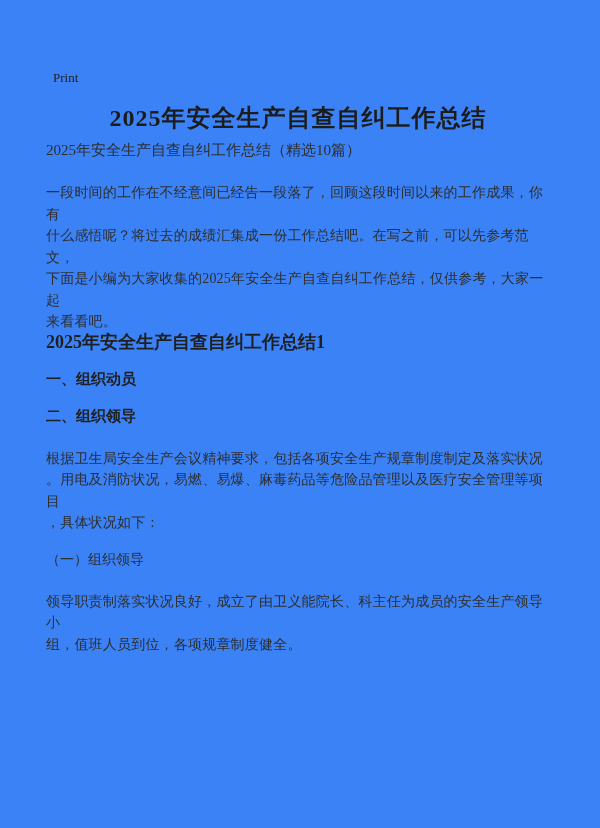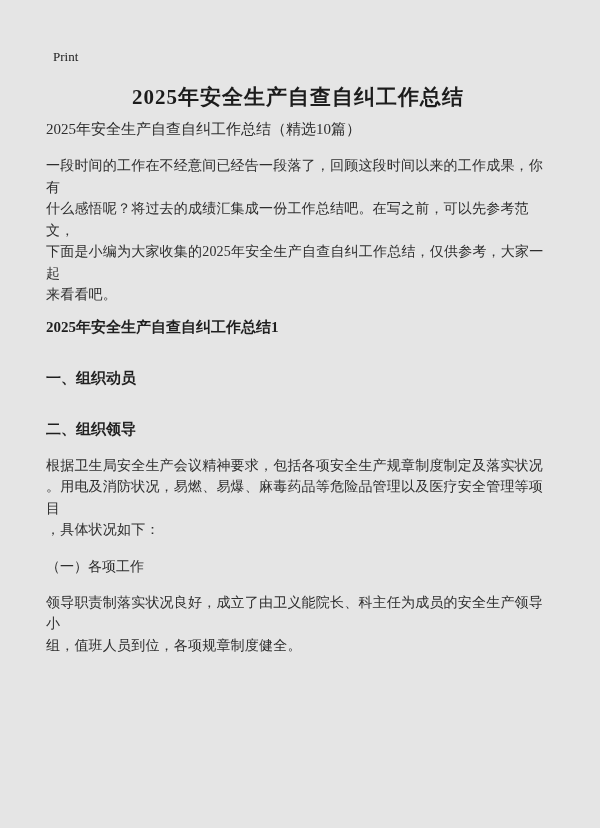--- a/index.html
+++ b/index.html
@@ -11,65 +11,65 @@
     width: 600px;
     height: 828px;
     overflow: hidden;
     font-family: "Liberation Serif", "DejaVu Serif", serif;
     color: #2e2e2e;
   }
   .page {
     box-sizing: border-box;
     width: 600px;
     height: 828px;
-    padding: 50px 50px 0 46px;
-    background: #e5e5e5;
+    padding: 71px 50px 0 46px;
+    background: #3b82f6;
   }
   .print-link {
     font-size: 13px;
     color: #222222;
     margin-left: 7px;
     cursor: pointer;
     line-height: 14px;
   }
   .doc-title {
-    font-size: 21px;
+    font-size: 24px;
     font-weight: 700;
     color: #1c1c1c;
     text-align: center;
     margin: 21px 0 0 0;
     line-height: 25px;
     letter-spacing: 1px;
   }
   .doc-subtitle {
     font-size: 15px;
     color: #2e2e2e;
     margin-top: 10px;
     line-height: 19px;
   }
   p.body-para {
     font-size: 14px;
     line-height: 21.5px;
-    margin: 16px 0 0 0;
+    margin: 22px 0 0 0;
     color: #2e2e2e;
     white-space: pre-line;
     letter-spacing: 0.2px;
   }
   .sample-heading {
-    font-size: 15px;
+    font-size: 18px;
     font-weight: 700;
     color: #1f1f1f;
-    margin: 12px 0 0 0;
+    margin: 0 0 0 0;
     line-height: 19px;
   }
   .section-heading {
     font-size: 15px;
     font-weight: 700;
     color: #1f1f1f;
-    margin: 31px 0 0 0;
+    margin: 17px 0 0 0;
     line-height: 20px;
   }
   .subsection-heading {
     font-size: 14px;
     font-weight: 400;
     color: #2e2e2e;
     margin: 16px 0 0 0;
     line-height: 19px;
   }
 </style>
@@ -94,18 +94,18 @@
 
   <h3 class="section-heading">一、组织动员</h3>
 
 
   <h3 class="section-heading">二、组织领导</h3>
 
   <p class="body-para">根据卫生局安全生产会议精神要求，包括各项安全生产规章制度制定及落实状况
 。用电及消防状况，易燃、易爆、麻毒药品等危险品管理以及医疗安全管理等项目
 ，具体状况如下：</p>
 
-  <div class="subsection-heading">（一）各项工作</div>
+  <div class="subsection-heading">（一）组织领导</div>
 
   <p class="body-para">领导职责制落实状况良好，成立了由卫义能院长、科主任为成员的安全生产领导小
 组，值班人员到位，各项规章制度健全。</p>
 
 </div>
 
 </body></html>

